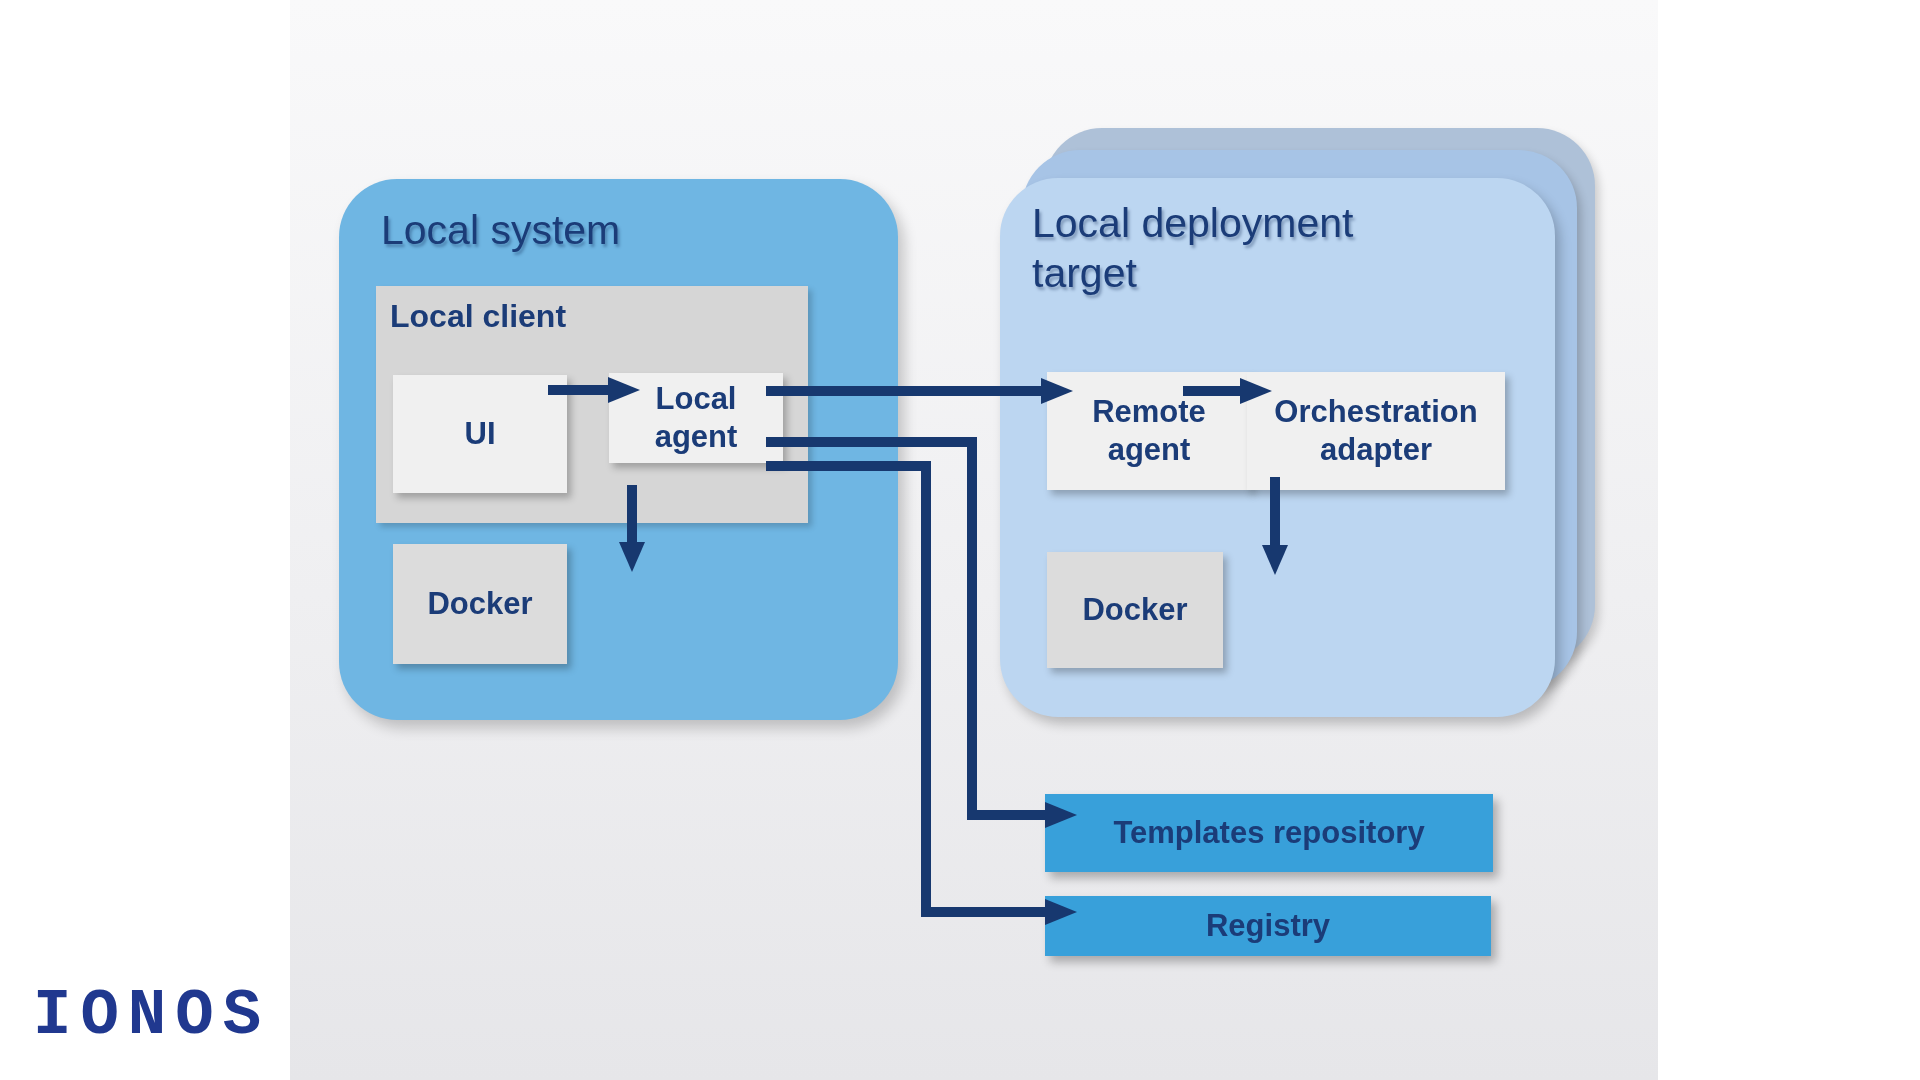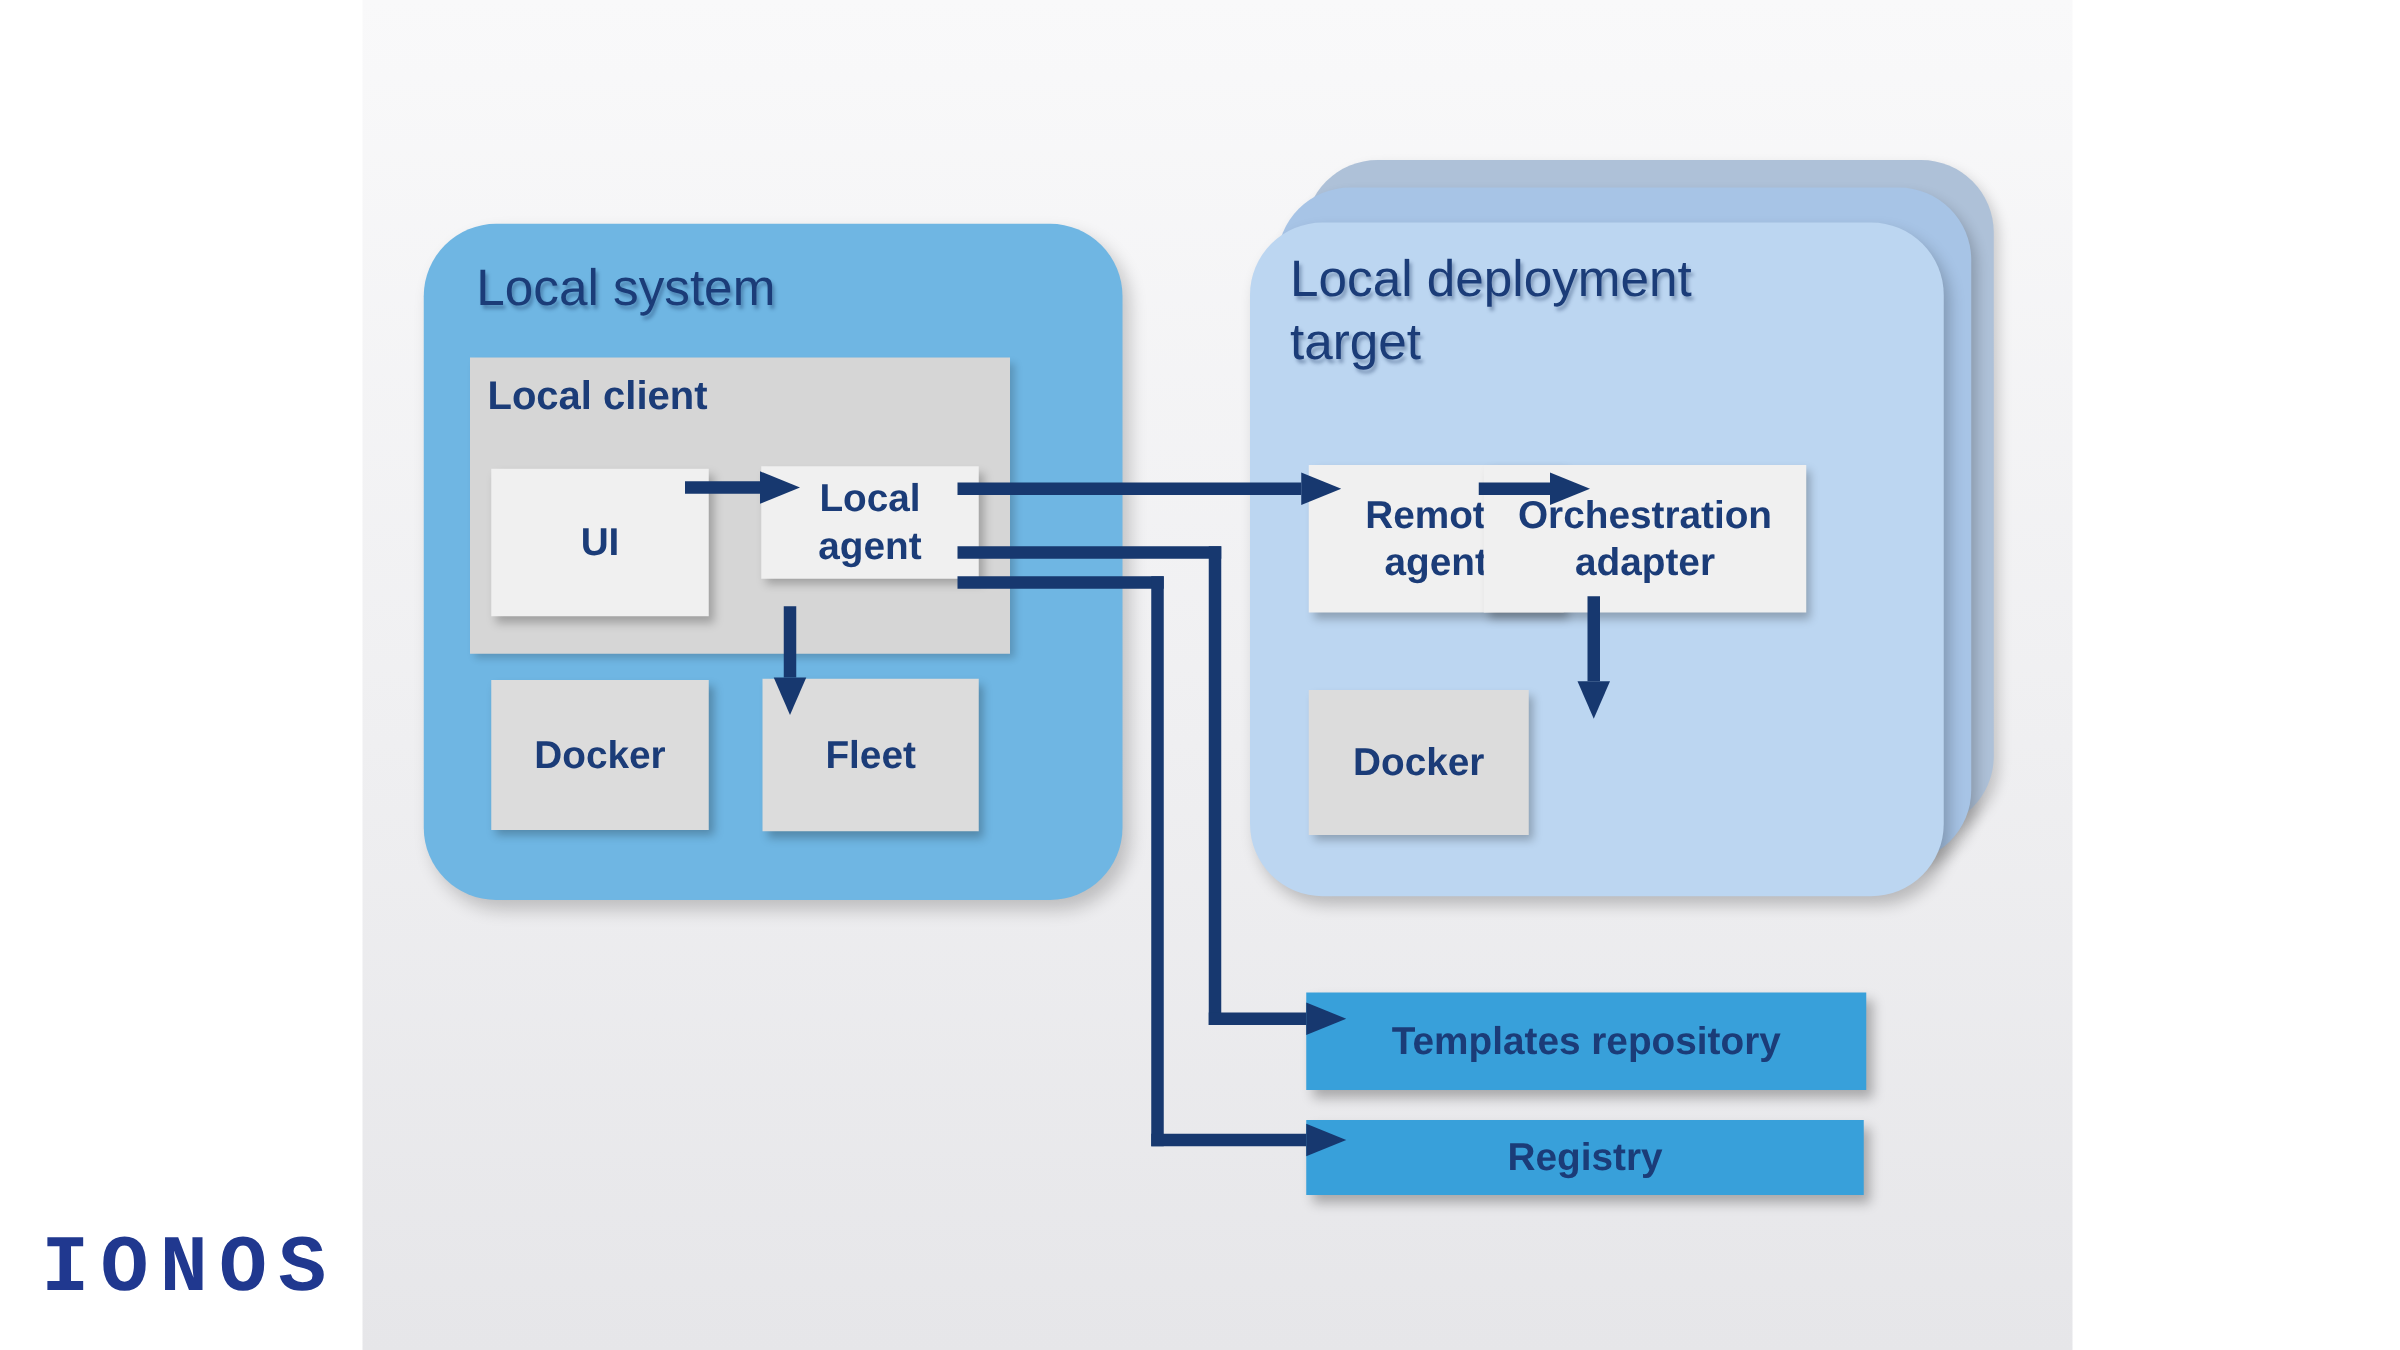--- a/index.html
+++ b/index.html
@@ -44,21 +44,21 @@
   .node{position:absolute;display:flex;align-items:center;justify-content:center;text-align:center;
     font-size:31px;font-weight:bold;color:var(--text-navy);line-height:1.22;
     box-shadow:4px 5px 7px rgba(0,0,0,0.25);}
   .node-light{background:var(--node-light);}
   .node-gray{background:var(--node-gray);}
   .n-ui{left:393px;top:375px;width:174px;height:118px;}
   .n-local-agent{left:609px;top:373px;width:174px;height:90px;padding:0 29px;}
   .n-docker-l{left:393px;top:544px;width:174px;height:120px;}
   .n-fleet{left:610px;top:543px;width:173px;height:122px;}
   .n-remote-agent{left:1047px;top:372px;width:204px;height:118px;padding:0 28px;}
-  .n-orch-adapter{left:1187px;top:372px;width:258px;height:118px;padding:0 32px;}
+  .n-orch-adapter{left:1247px;top:372px;width:258px;height:118px;padding:0 32px;}
   .n-docker-r{left:1047px;top:552px;width:176px;height:116px;}
   .n-orchestrator{left:1247px;top:550px;width:260px;height:120px;}
   
   .bar{position:absolute;display:flex;align-items:center;justify-content:center;
     background:var(--bar-blue);font-size:31px;font-weight:bold;color:var(--text-navy);
     box-shadow:5px 6px 9px rgba(0,0,0,0.28);margin-top:24px;}
   .bar-templates{left:1045px;top:770px;width:448px;height:78px;}
   .bar-registry{left:1045px;top:872px;width:446px;height:60px;}
   
   .hline,.vline{position:absolute;background:var(--line);}
@@ -96,23 +96,20 @@
 
   <div class="node node-light n-ui">
     <span>UI</span>
   </div>
   <div class="node node-light n-local-agent">
     <span>Local agent</span>
   </div>
   <div class="node node-gray n-docker-l">
     <span>Docker</span>
   </div>
-  <div class="node node-gray n-fleet">
-    <span>Fleet</span>
-  </div>
 
   <div class="node node-light n-remote-agent">
     <span>Remote agent</span>
   </div>
   <div class="node node-light n-orch-adapter">
     <span>Orchestration adapter</span>
   </div>
   <div class="node node-gray n-docker-r">
     <span>Docker</span>
   </div>

